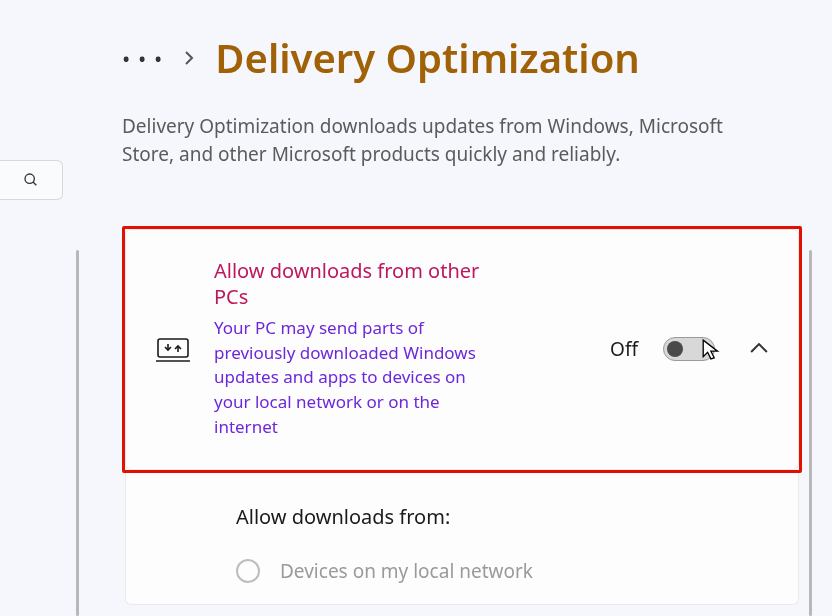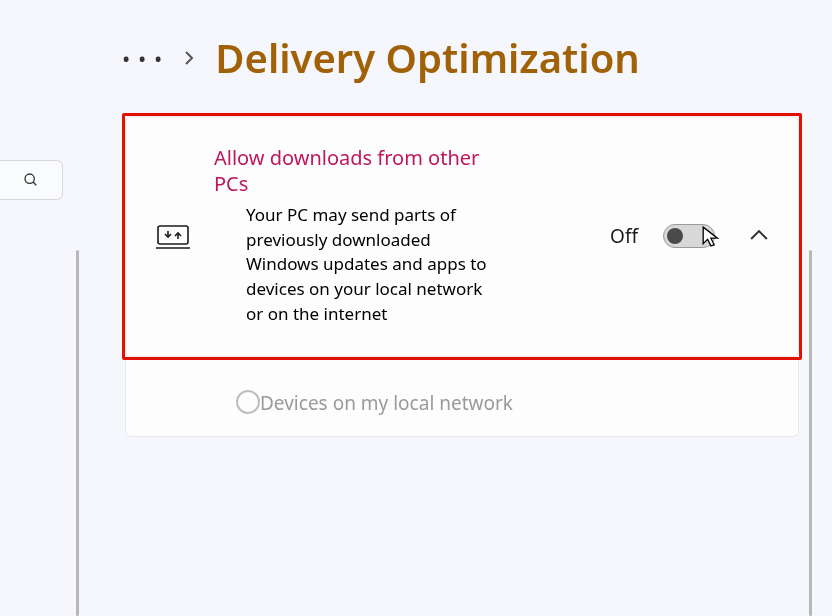--- a/index.html
+++ b/index.html
@@ -101,24 +101,23 @@
     .card-body {
       flex: 0 1 280px;
     }
     .card-title {
       font-size: 20px;
       color: #be185d;
       line-height: 1.3;
     }
     .card-sub {
       font-size: 17px;
-      color: #000000;
+      color: #6d28d9;
       line-height: 1.45;
       margin-top: 6px;
-      margin-left: 32px;
     }
     .card-controls {
       margin-left: auto;
       display: flex;
       align-items: center;
       gap: 25px;
     }
     .toggle-label {
       font-size: 19px;
       color: #1a1a1a;
@@ -161,20 +160,22 @@
       margin: 0 3px;
       padding: 30px 40px 20px 110px;
     }
     .panel-title {
       font-size: 20px;
       color: #1a1a1a;
       margin-bottom: 28px;
     }
     .radio-row {
       display: flex;
+      align-items: center;
+      gap: 20px;
       cursor: default;
     }
     .radio {
       width: 24px;
       height: 24px;
       border: 2px solid #bdbdbd;
       border-radius: 50%;
       flex-shrink: 0;
     }
     .radio-label {
@@ -199,20 +200,21 @@
   <div class="breadcrumb">
     <span class="dots">• • •</span>
     <span class="chev">
       <svg width="12" height="14" viewBox="0 0 12 14" fill="none" stroke="#555" stroke-width="2">
           <polyline points="3,1 9,7 3,13"></polyline>
         </svg>
     </span>
     <span class="title">Delivery Optimization</span>
   </div>
 
+  <p class="description">Delivery Optimization downloads updates from Windows, Microsoft Store, and other Microsoft products quickly and reliably.</p>
 
   <div class="card-highlight">
     <div class="card" style="position:relative;">
       <div class="card-icon">
         <svg width="34" height="28" viewBox="0 0 34 28" fill="none" stroke="#1a1a1a" stroke-width="1.6">
           <rect x="2" y="4" width="30" height="18" rx="2"></rect>
           <line x1="0" y1="26" x2="34" y2="26"></line>
           <line x1="12" y1="9" x2="12" y2="15"></line>
           <polyline points="9,12 12,15 15,12"></polyline>
           <line x1="22" y1="17" x2="22" y2="11"></line>
@@ -234,18 +236,19 @@
             </svg>
         </span>
       </div>
       <svg class="cursor-arrow" style="left:575px; top:108px;" viewBox="0 0 20 20" fill="#fff" stroke="#000" stroke-width="1.2">
         <path d="M2 2 L2 17 L6 13 L9 19 L12 18 L9 12 L15 12 Z"></path>
       </svg>
     </div>
   </div>
 
   <div class="panel">
+    <div class="panel-title">Allow downloads from:</div>
     <div class="radio-row">
       <div class="radio"></div>
       <span class="radio-label">Devices on my local network</span>
     </div>
   </div>
 </div>
 
 </body></html>

